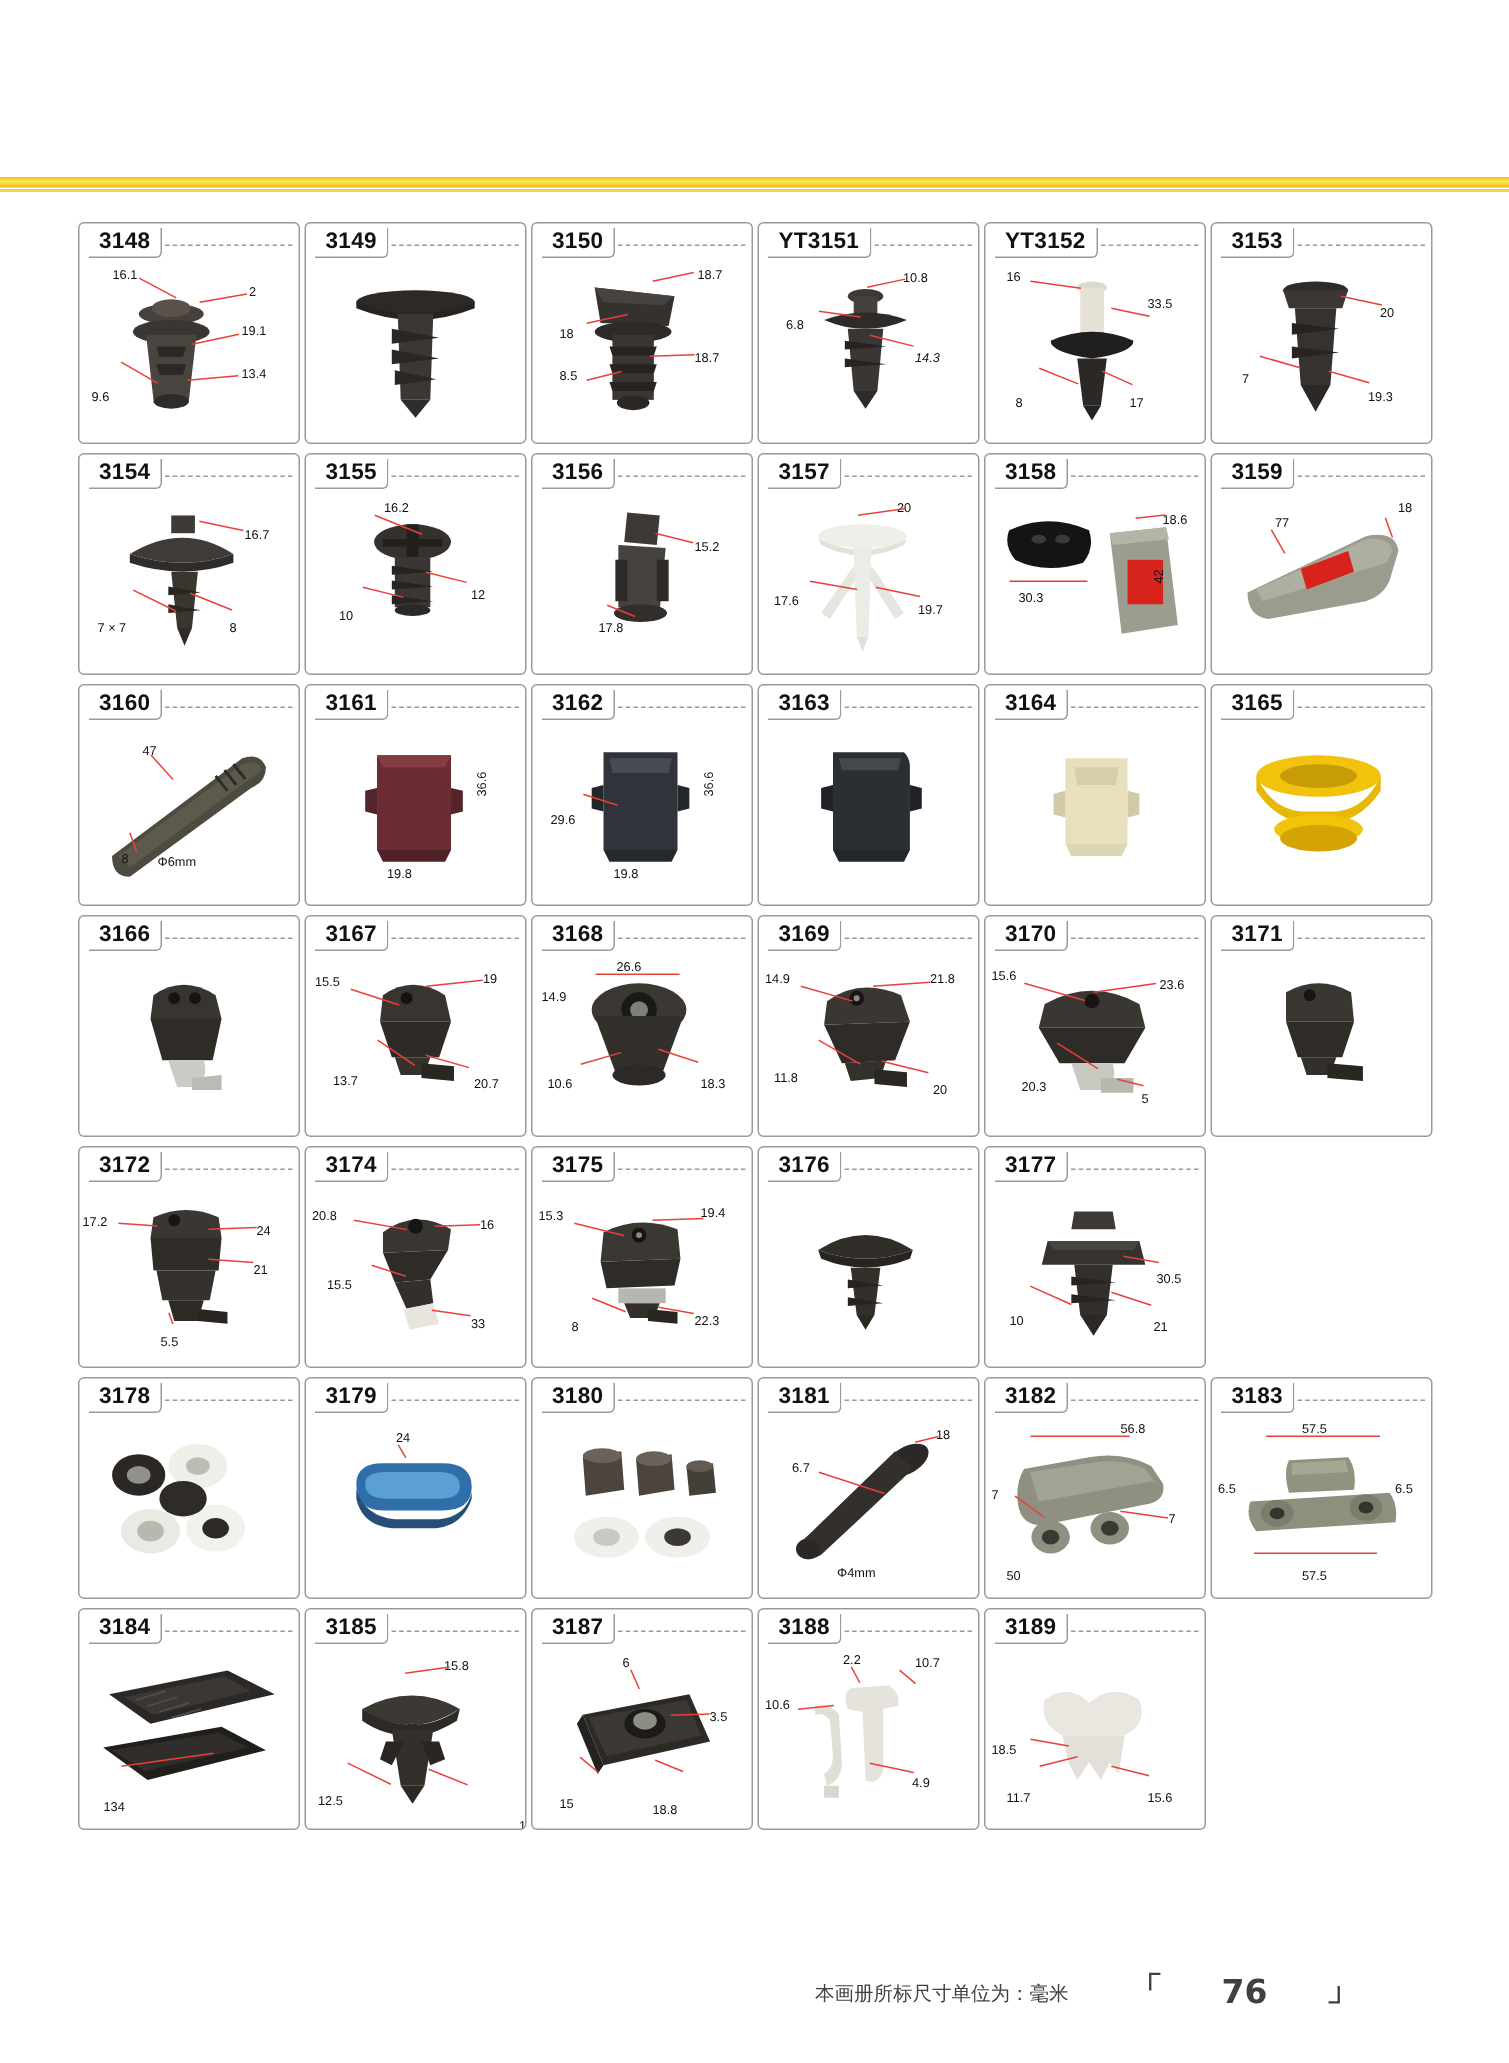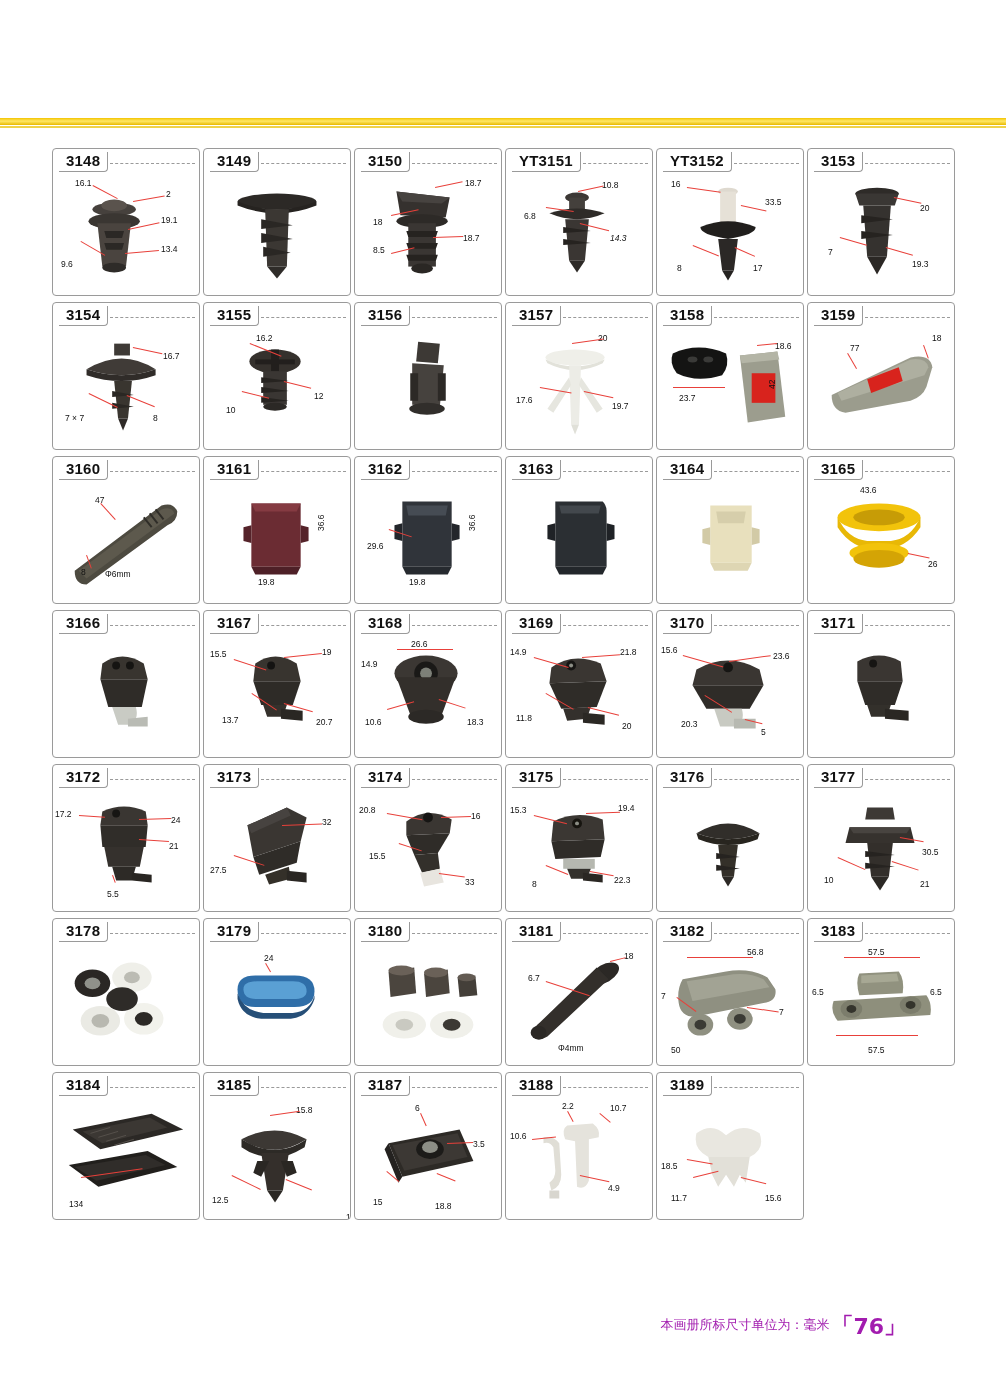--- a/index.html
+++ b/index.html
@@ -125,23 +125,24 @@
     background: #e8403a;
     height: 1px;
     transform-origin: 0 0;
   }
 
   .footer {
     position: absolute;
     right: 46px;
     bottom: 34px;
     display: flex;
-    align-items: center;
+    align-items: flex-end;
     font-size: 13px;
-    color: #a21caf;
+    color: #404040;
+    gap: 39px;
   }
   .footer-note {
     font-family: "DejaVu Sans", sans-serif;
     font-size: 13px;
     margin-right: 2px;
     padding-bottom: 3px;
   }
   .page-num {
     font-size: 22px;
     font-weight: bold;
@@ -378,20 +379,26 @@
         </div>
         <div class="art">
           <svg viewBox="0 0 148 122">
             <path d="M64 12 L86 14 L84 34 L62 32 Z" fill="#3d3935"></path>
             <path d="M58 34 L90 36 L86 78 L58 76 Z" fill="#46423e"></path>
             <path d="M56 44 L64 44 L64 72 L56 72 Z" fill="#2c2926"></path>
             <path d="M84 44 L92 44 L92 72 L84 72 Z" fill="#2c2926"></path>
             <ellipse cx="73" cy="80" rx="18" ry="6" fill="#312e2b"></ellipse>
           </svg>
         </div>
+        <div class="dims">
+          <span class="dim" style="left:108px;top:30px;">15.2</span>
+          <span class="dim" style="left:44px;top:84px;">17.8</span>
+          <span class="lead" style="left:82px;top:26px;width:26px;transform:rotate(14deg);"></span>
+          <span class="lead" style="left:50px;top:74px;width:20px;transform:rotate(22deg);"></span>
+        </div>
       </div>
 
       <div class="cell">
         <div class="code-wrap">
           <span class="code-box">3157</span>
           <span class="code-dash"></span>
         </div>
         <div class="art">
           <svg viewBox="0 0 148 122">
             <ellipse cx="70" cy="28" rx="30" ry="8" fill="#efefe9"></ellipse>
@@ -422,21 +429,21 @@
             <path d="M16 24 Q42 12 70 24 Q74 36 66 46 Q40 54 20 44 Q12 34 16 24 Z" fill="#141413"></path>
             <ellipse cx="36" cy="30" rx="5" ry="3" fill="#3a3a38"></ellipse>
             <ellipse cx="52" cy="30" rx="5" ry="3" fill="#3a3a38"></ellipse>
             <path d="M84 26 L122 22 L130 88 L92 94 Z" fill="#9c9d8e"></path>
             <path d="M84 26 L122 22 L124 30 L86 34 Z" fill="#b4b5a6"></path>
             <rect x="96" y="44" width="24" height="30" fill="#d8231d"></rect>
           </svg>
         </div>
         <div class="dims">
           <span class="dim" style="left:118px;top:12px;">18.6</span>
-          <span class="dim" style="left:22px;top:64px;">23.7</span>
+          <span class="dim" style="left:22px;top:64px;">30.3</span>
           <span class="dim" style="left:110px;top:60px;transform:rotate(-90deg);transform-origin:left top;">42</span>
           <span class="lead" style="left:100px;top:16px;width:20px;transform:rotate(-6deg);"></span>
           <span class="lead" style="left:16px;top:58px;width:52px;"></span>
         </div>
       </div>
 
       <div class="cell">
         <div class="code-wrap">
           <span class="code-box">3159</span>
           <span class="code-dash"></span>
@@ -562,25 +569,20 @@
           <span class="code-dash"></span>
         </div>
         <div class="art">
           <svg viewBox="0 0 148 122">
             <ellipse cx="72" cy="34" rx="42" ry="14" fill="#f2c30b"></ellipse>
             <ellipse cx="72" cy="34" rx="26" ry="8" fill="#c79c06"></ellipse>
             <path d="M30 34 Q40 56 60 58 L84 58 Q104 56 114 34 L114 44 Q100 66 72 68 Q44 66 30 44 Z" fill="#e8b806"></path>
             <ellipse cx="72" cy="70" rx="30" ry="10" fill="#f2c30b"></ellipse>
             <ellipse cx="72" cy="76" rx="26" ry="9" fill="#d4a405"></ellipse>
           </svg>
-        </div>
-        <div class="dims">
-          <span class="dim" style="left:52px;top:2px;">43.6</span>
-          <span class="dim" style="left:120px;top:76px;">26</span>
-          <span class="lead" style="left:100px;top:70px;width:22px;transform:rotate(12deg);"></span>
         </div>
       </div>
     </div>
 
     <div class="row">
 
       <div class="cell">
         <div class="code-wrap">
           <span class="code-box">3166</span>
           <span class="code-dash"></span>
@@ -742,41 +744,20 @@
           <span class="dim" style="left:118px;top:24px;">24</span>
           <span class="dim" style="left:116px;top:50px;">21</span>
           <span class="dim" style="left:54px;top:98px;">5.5</span>
           <span class="lead" style="left:26px;top:24px;width:26px;transform:rotate(4deg);"></span>
           <span class="lead" style="left:86px;top:28px;width:32px;transform:rotate(-2deg);"></span>
           <span class="lead" style="left:86px;top:48px;width:30px;transform:rotate(4deg);"></span>
           <span class="lead" style="left:60px;top:84px;width:8px;transform:rotate(70deg);"></span>
         </div>
       </div>
 
-      <div class="cell">
-        <div class="code-wrap">
-          <span class="code-box">3173</span>
-          <span class="code-dash"></span>
-        </div>
-        <div class="art">
-          <svg viewBox="0 0 148 122">
-            <path d="M44 34 L84 16 L104 26 L98 50 L50 66 Z" fill="#3a3632"></path>
-            <path d="M44 34 L84 16 L88 24 L48 42 Z" fill="#474340"></path>
-            <path d="M50 66 L98 50 L94 72 L56 84 Z" fill="#2f2c28"></path>
-            <path d="M62 84 L86 76 L88 88 L66 94 Z" fill="#343029"></path>
-            <path d="M84 80 L104 82 L104 92 L84 90 Z" fill="#2a2723"></path>
-          </svg>
-        </div>
-        <div class="dims">
-          <span class="dim" style="left:118px;top:26px;">32</span>
-          <span class="dim" style="left:6px;top:74px;">27.5</span>
-          <span class="lead" style="left:78px;top:34px;width:40px;transform:rotate(-2deg);"></span>
-          <span class="lead" style="left:30px;top:64px;width:32px;transform:rotate(18deg);"></span>
-        </div>
-      </div>
 
       <div class="cell">
         <div class="code-wrap">
           <span class="code-box">3174</span>
           <span class="code-dash"></span>
         </div>
         <div class="art">
           <svg viewBox="0 0 148 122">
             <path d="M52 30 Q74 14 98 28 L96 42 L52 44 Z" fill="#3a3632"></path>
             <circle cx="74" cy="26" r="5" fill="#161513"></circle>

